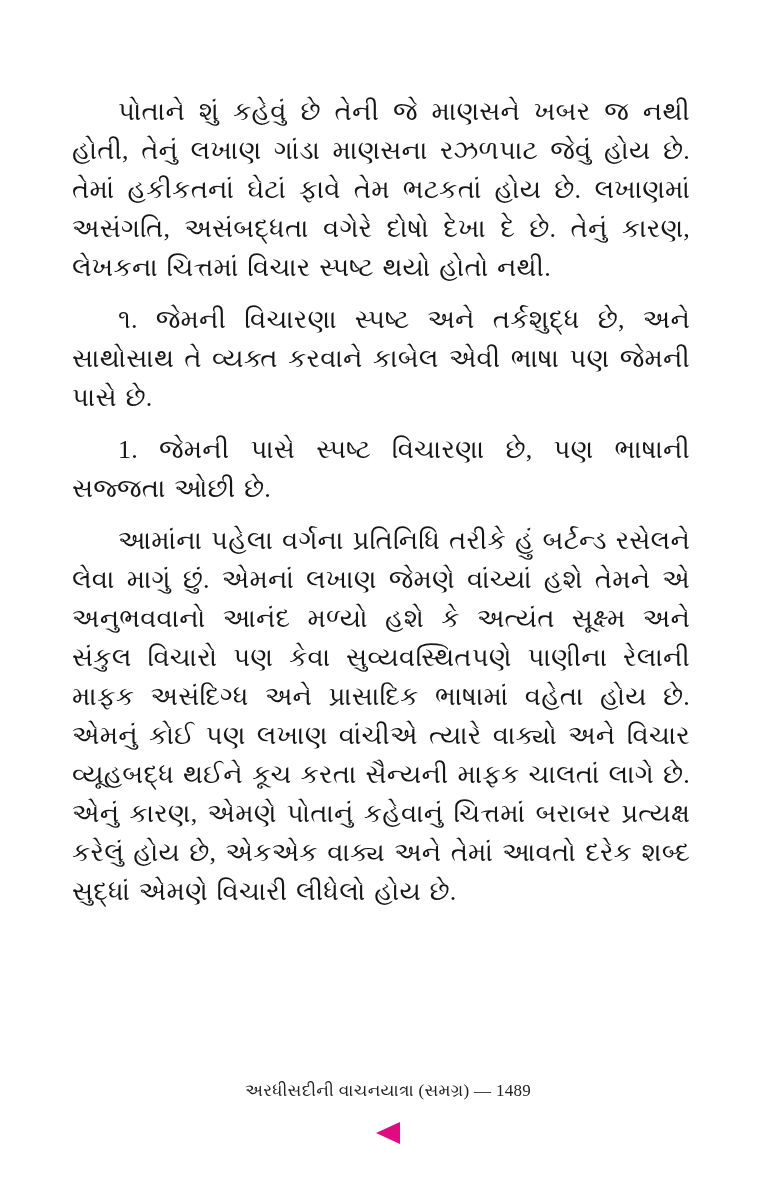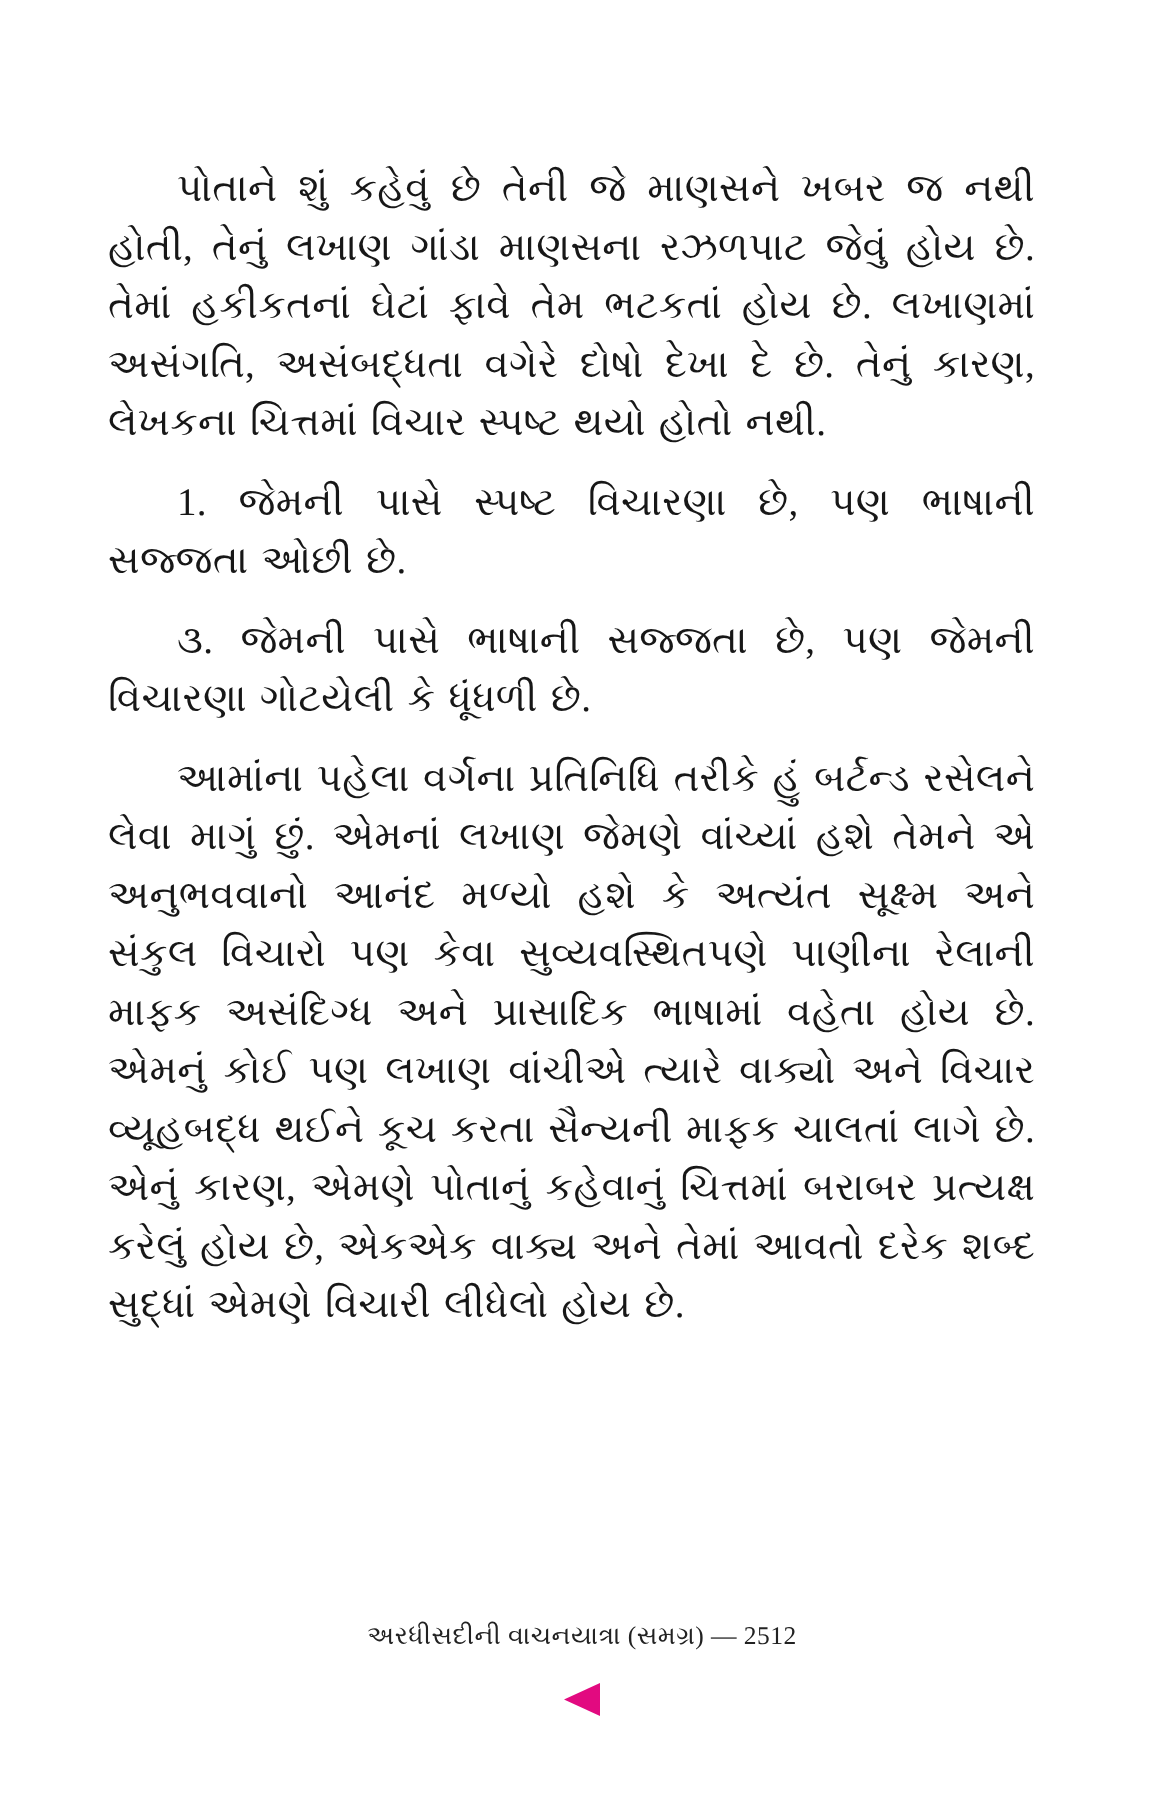--- a/index.html
+++ b/index.html
@@ -24,21 +24,21 @@
     position: absolute;
     top: 92px;
     left: 72px;
     right: 86px;
     font-size: 26px;
     line-height: 39px;
     text-align: justify;
     letter-spacing: 0.2px;
   }
   .text-block p {
-    margin: 14px 0 13px 0;
+    margin: 0 0 13px 0;
     text-indent: 46px;
     word-spacing: 2px;
   }
   .footer {
     position: absolute;
     top: 1080px;
     left: 0;
     right: 0;
     text-align: center;
     font-size: 17px;
@@ -60,24 +60,24 @@
   }
 </style>
 </head>
 <body>
 
 <div class="page">
 
   <main class="text-block">
 
   <p>પોતાને શું કહેવું છે તેની જે માણસને ખબર જ નથી હોતી, તેનું લખાણ ગાંડા માણસના રઝળપાટ જેવું હોય છે. તેમાં હકીકતનાં ઘેટાં ફાવે તેમ ભટકતાં હોય છે. લખાણમાં અસંગતિ, અસંબદ્ધતા વગેરે દોષો દેખા દે છે. તેનું કારણ, લેખકના ચિત્તમાં વિચાર સ્પષ્ટ થયો હોતો નથી.</p>
+      <p>૧. જેમની વિચારણા સ્પષ્ટ અને તર્કશુદ્ધ છે, અને સાથોસાથ તે વ્યક્ત કરવાને કાબેલ એવી ભાષા પણ જેમની પાસે છે.</p>
       <p>1. જેમની પાસે સ્પષ્ટ વિચારણા છે, પણ ભાષાની સજ્જતા ઓછી છે.</p>
-      <p>૩. જેમની પાસે ભાષાની સજ્જતા છે, પણ જેમની વિચારણા ગોટયેલી કે ધૂંધળી છે.</p>
       <p>આમાંના પહેલા વર્ગના પ્રતિનિધિ તરીકે હું બર્ટન્ડ રસેલને લેવા માગું છું. એમનાં લખાણ જેમણે વાંચ્યાં હશે તેમને એ અનુભવવાનો આનંદ મળ્યો હશે કે અત્યંત સૂક્ષ્મ અને સંકુલ વિચારો પણ કેવા સુવ્યવસ્થિતપણે પાણીના રેલાની માફક અસંદિગ્ધ અને પ્રાસાદિક ભાષામાં વહેતા હોય છે. એમનું કોઈ પણ લખાણ વાંચીએ ત્યારે વાક્યો અને વિચાર વ્યૂહબદ્ધ થઈને કૂચ કરતા સૈન્યની માફક ચાલતાં લાગે છે. એનું કારણ, એમણે પોતાનું કહેવાનું ચિત્તમાં બરાબર પ્રત્યક્ષ કરેલું હોય છે, એકએક વાક્ય અને તેમાં આવતો દરેક શબ્દ સુદ્ધાં એમણે વિચારી લીધેલો હોય છે.</p>
     </main>
 
   <div class="footer">
-    <span>અરધીસદીની વાચનયાત્રા (સમગ્ર) — 2512</span>
+    <span>અરધીસદીની વાચનયાત્રા (સમગ્ર) — 1489</span>
   </div>
 
   <div class="nav-triangle" title=""></div>
 
 </div>
 
 </body></html>

